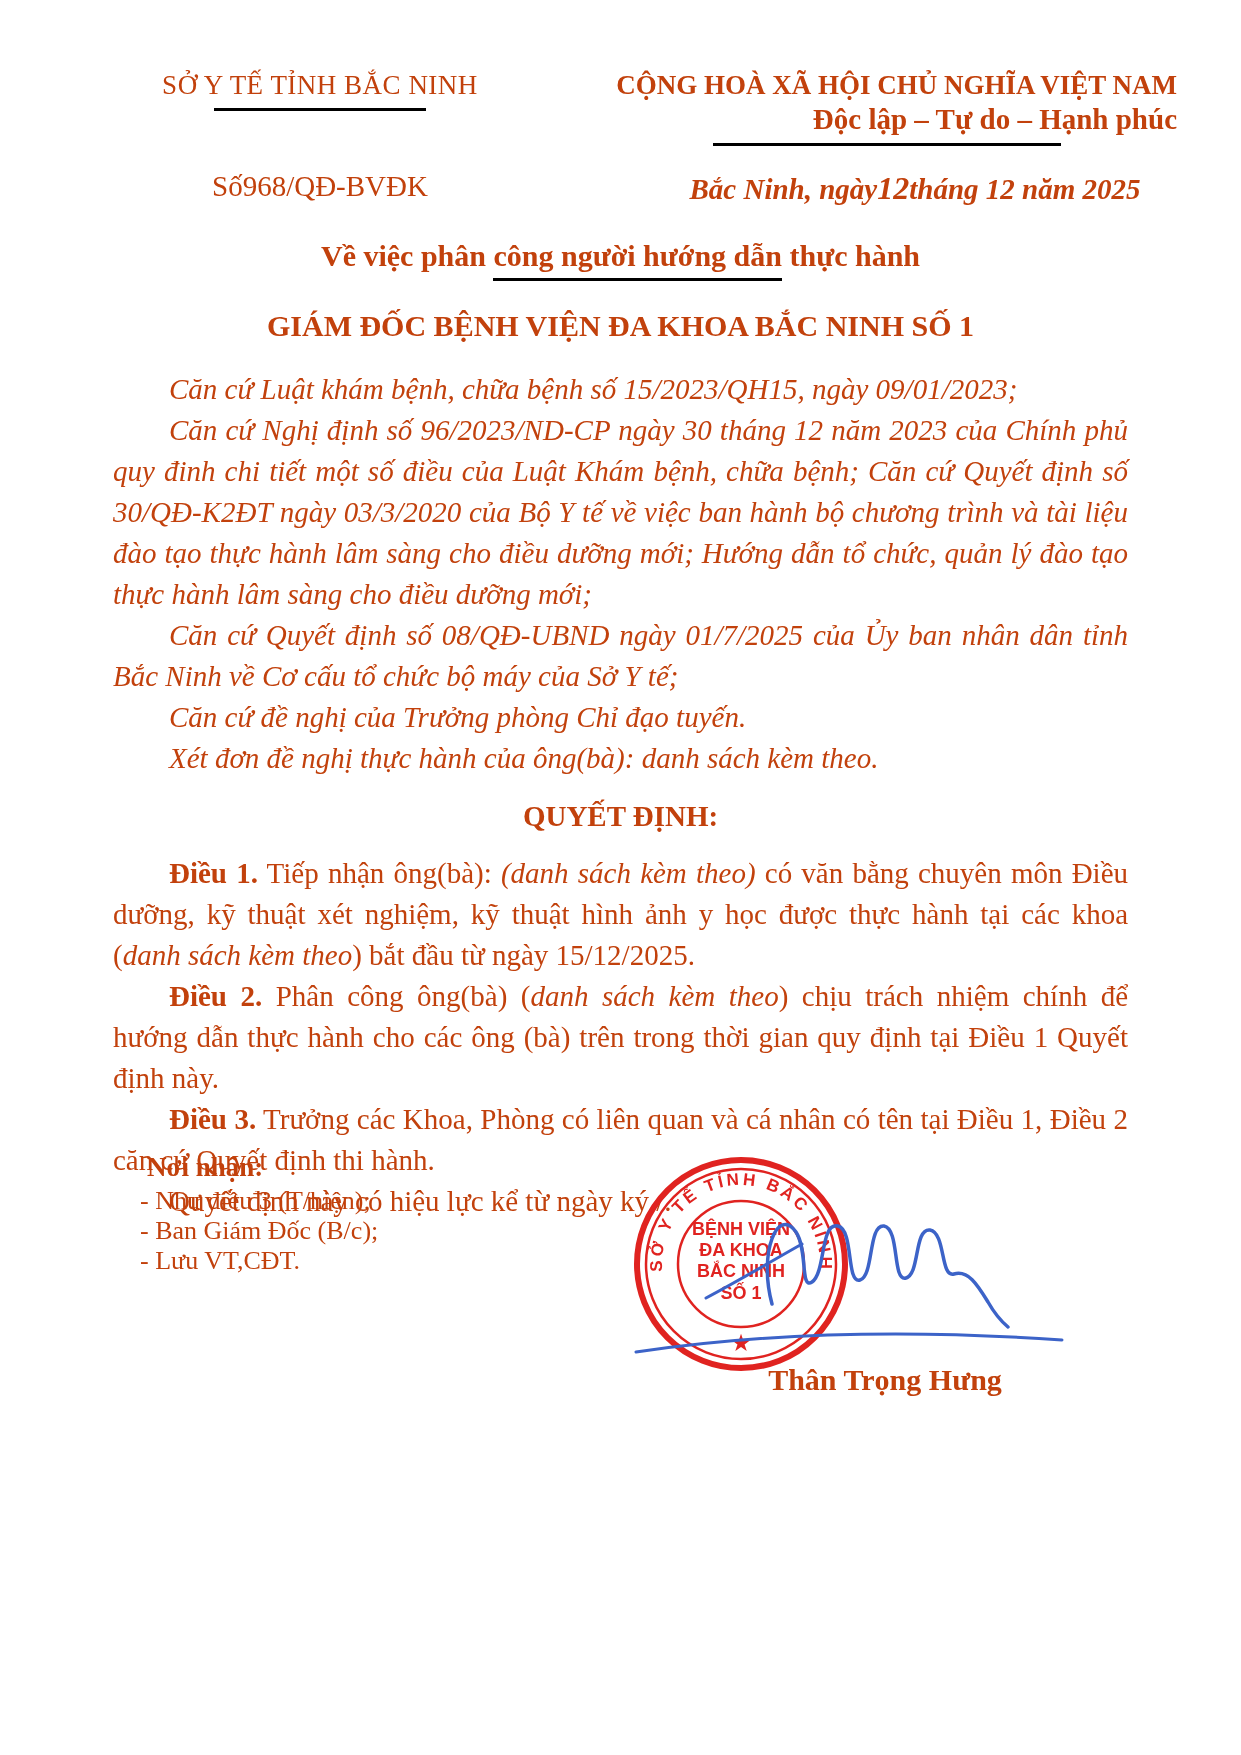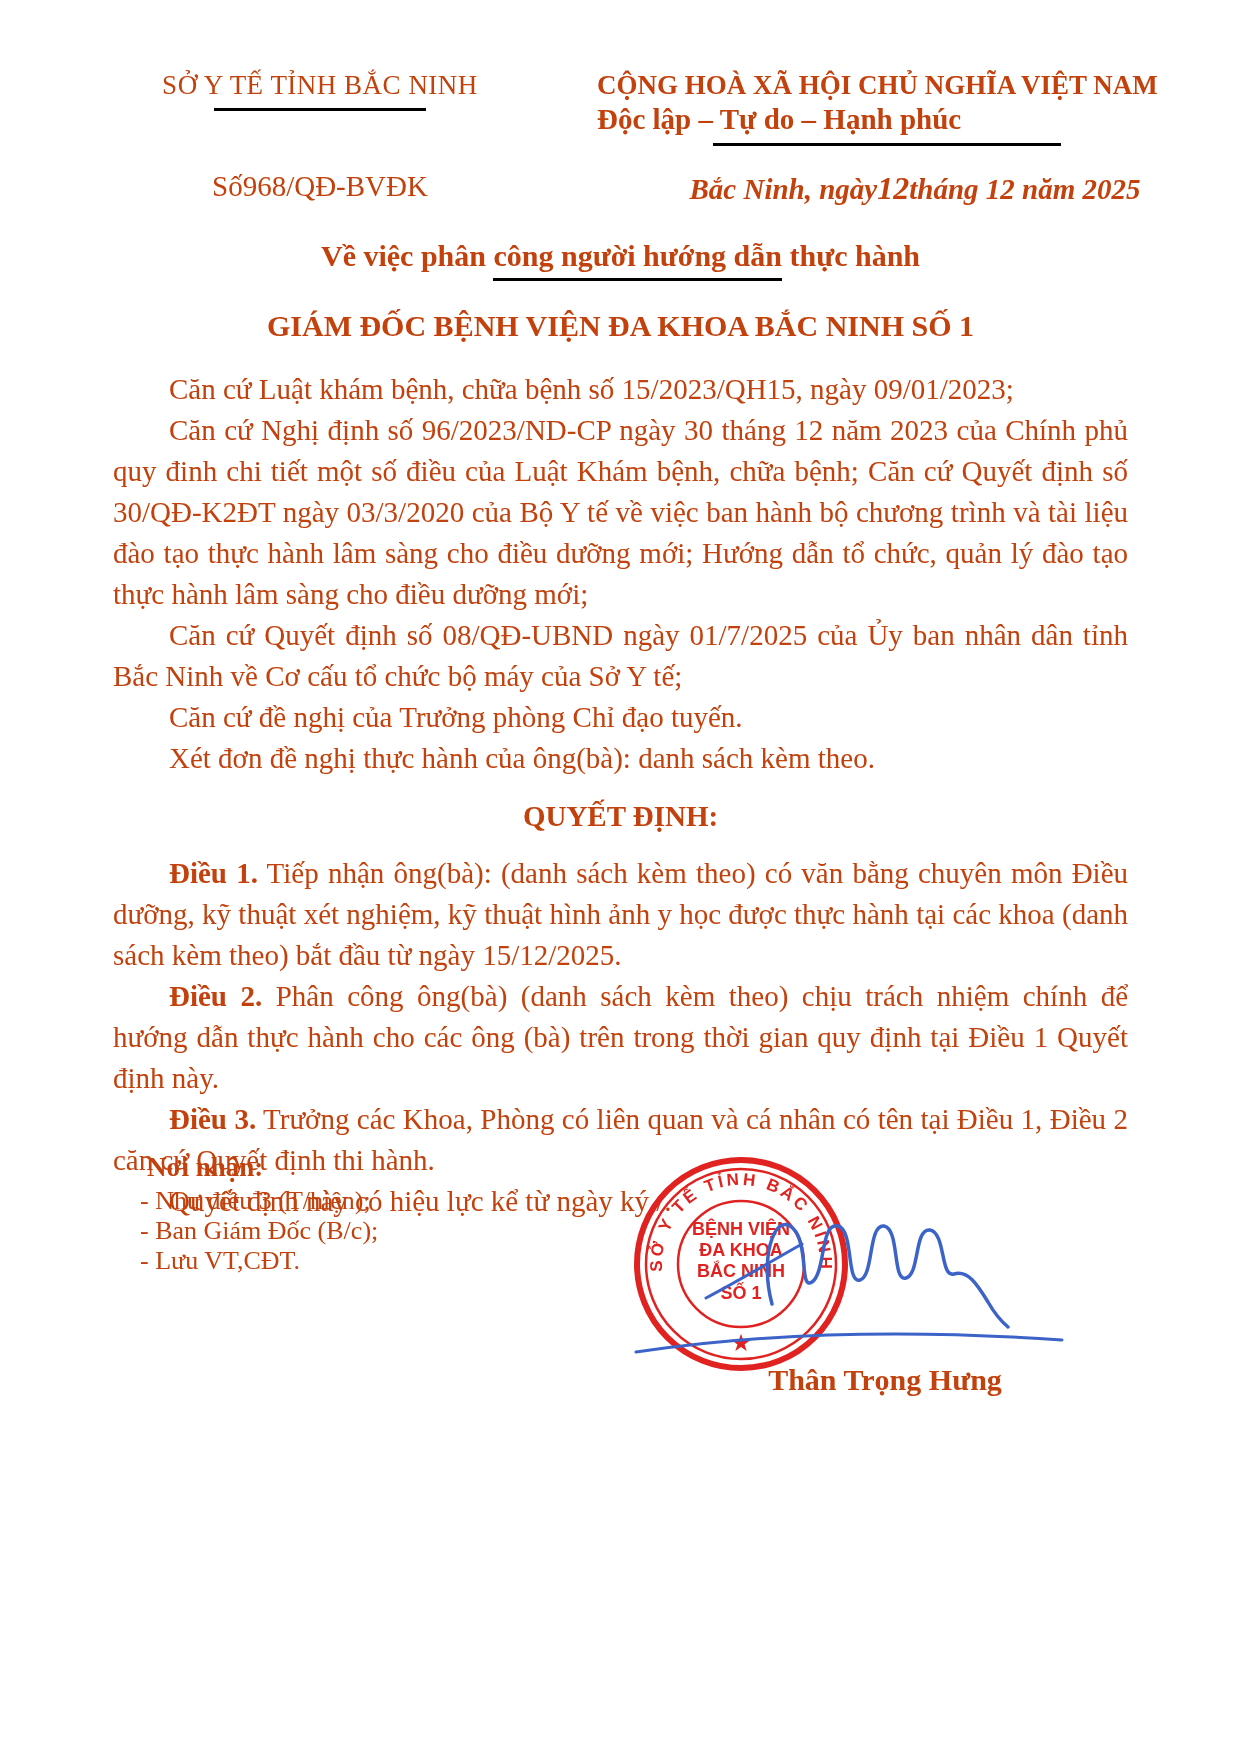--- a/index.html
+++ b/index.html
@@ -6,21 +6,21 @@
   html,body { background:#ffffff; }
   .page {
     position:relative; width:1241px; height:1755px; margin:0 auto;
     background:#fff; color:#c2410c;
     font-family:"Liberation Serif","DejaVu Serif",serif;
     overflow:hidden;
   }
   
   .hdr { display:flex; padding-top:70px; }
   .hdr-left  { width:508px; margin-left:66px; text-align:center; }
-  .hdr-right { width:580px; margin-left:auto; margin-right:64px; text-align:left; }
+  .hdr-right { width:580px; margin-left:auto; margin-right:64px; text-align:right; }
   .hl1 { font-size:27px; letter-spacing:.5px; }
   .hl2 { font-size:27px; font-weight:bold; margin-top:3px; }
   .hr1 { font-size:27px; font-weight:bold; }
   .hr2 { font-size:29px; font-weight:bold; margin-top:2px; }
   .bar { height:3px; background:#000; margin:7px auto 0; }
   .bar-left { width:212px; }
   .bar-right { width:348px; }
   .row2 { display:flex; margin-top:24px;gap:9px; }
   .doc-num { width:508px; margin-left:66px; text-align:center; font-size:29px; }
   .date-line { width:580px; margin-left:auto; margin-right:64px; text-align:center;
@@ -28,21 +28,21 @@
   .date-day { font-size:32px; }
   
   .title-block { text-align:center; margin-top:32px; }
   .t1 { font-size:31px; font-weight:bold; }
   .t2 { font-size:30px; font-weight:bold; margin-top:8px; }
   .t2 .u { border-bottom:3px solid #000; padding-bottom:6px; }
   .t3 { font-size:30px; font-weight:bold; text-align:center; margin-top:36px; }
   
   .bodytext { padding:0 113px; margin-top:26px; }
   .body-p { font-size:29px; line-height:41px; text-align:justify; text-indent:56px; }
-  .italic { }
+  .italic { font-style:italic; }
   .bold { font-weight:bold; }
   .decision-heading { text-align:center; font-size:29px; font-weight:bold;
                       margin:21px 0 20px; }
   
   .recipients-label { position:absolute; left:147px; top:1152px;
                       font-size:27px; font-weight:bold; }
   .recipients { position:absolute; left:140px; top:1186px;
                 font-size:26px; line-height:30px; list-style:none; }
   .signer-title { position:absolute; left:720px; top:1155px; width:290px;
                   text-align:center; font-size:30px; font-weight:bold; }

